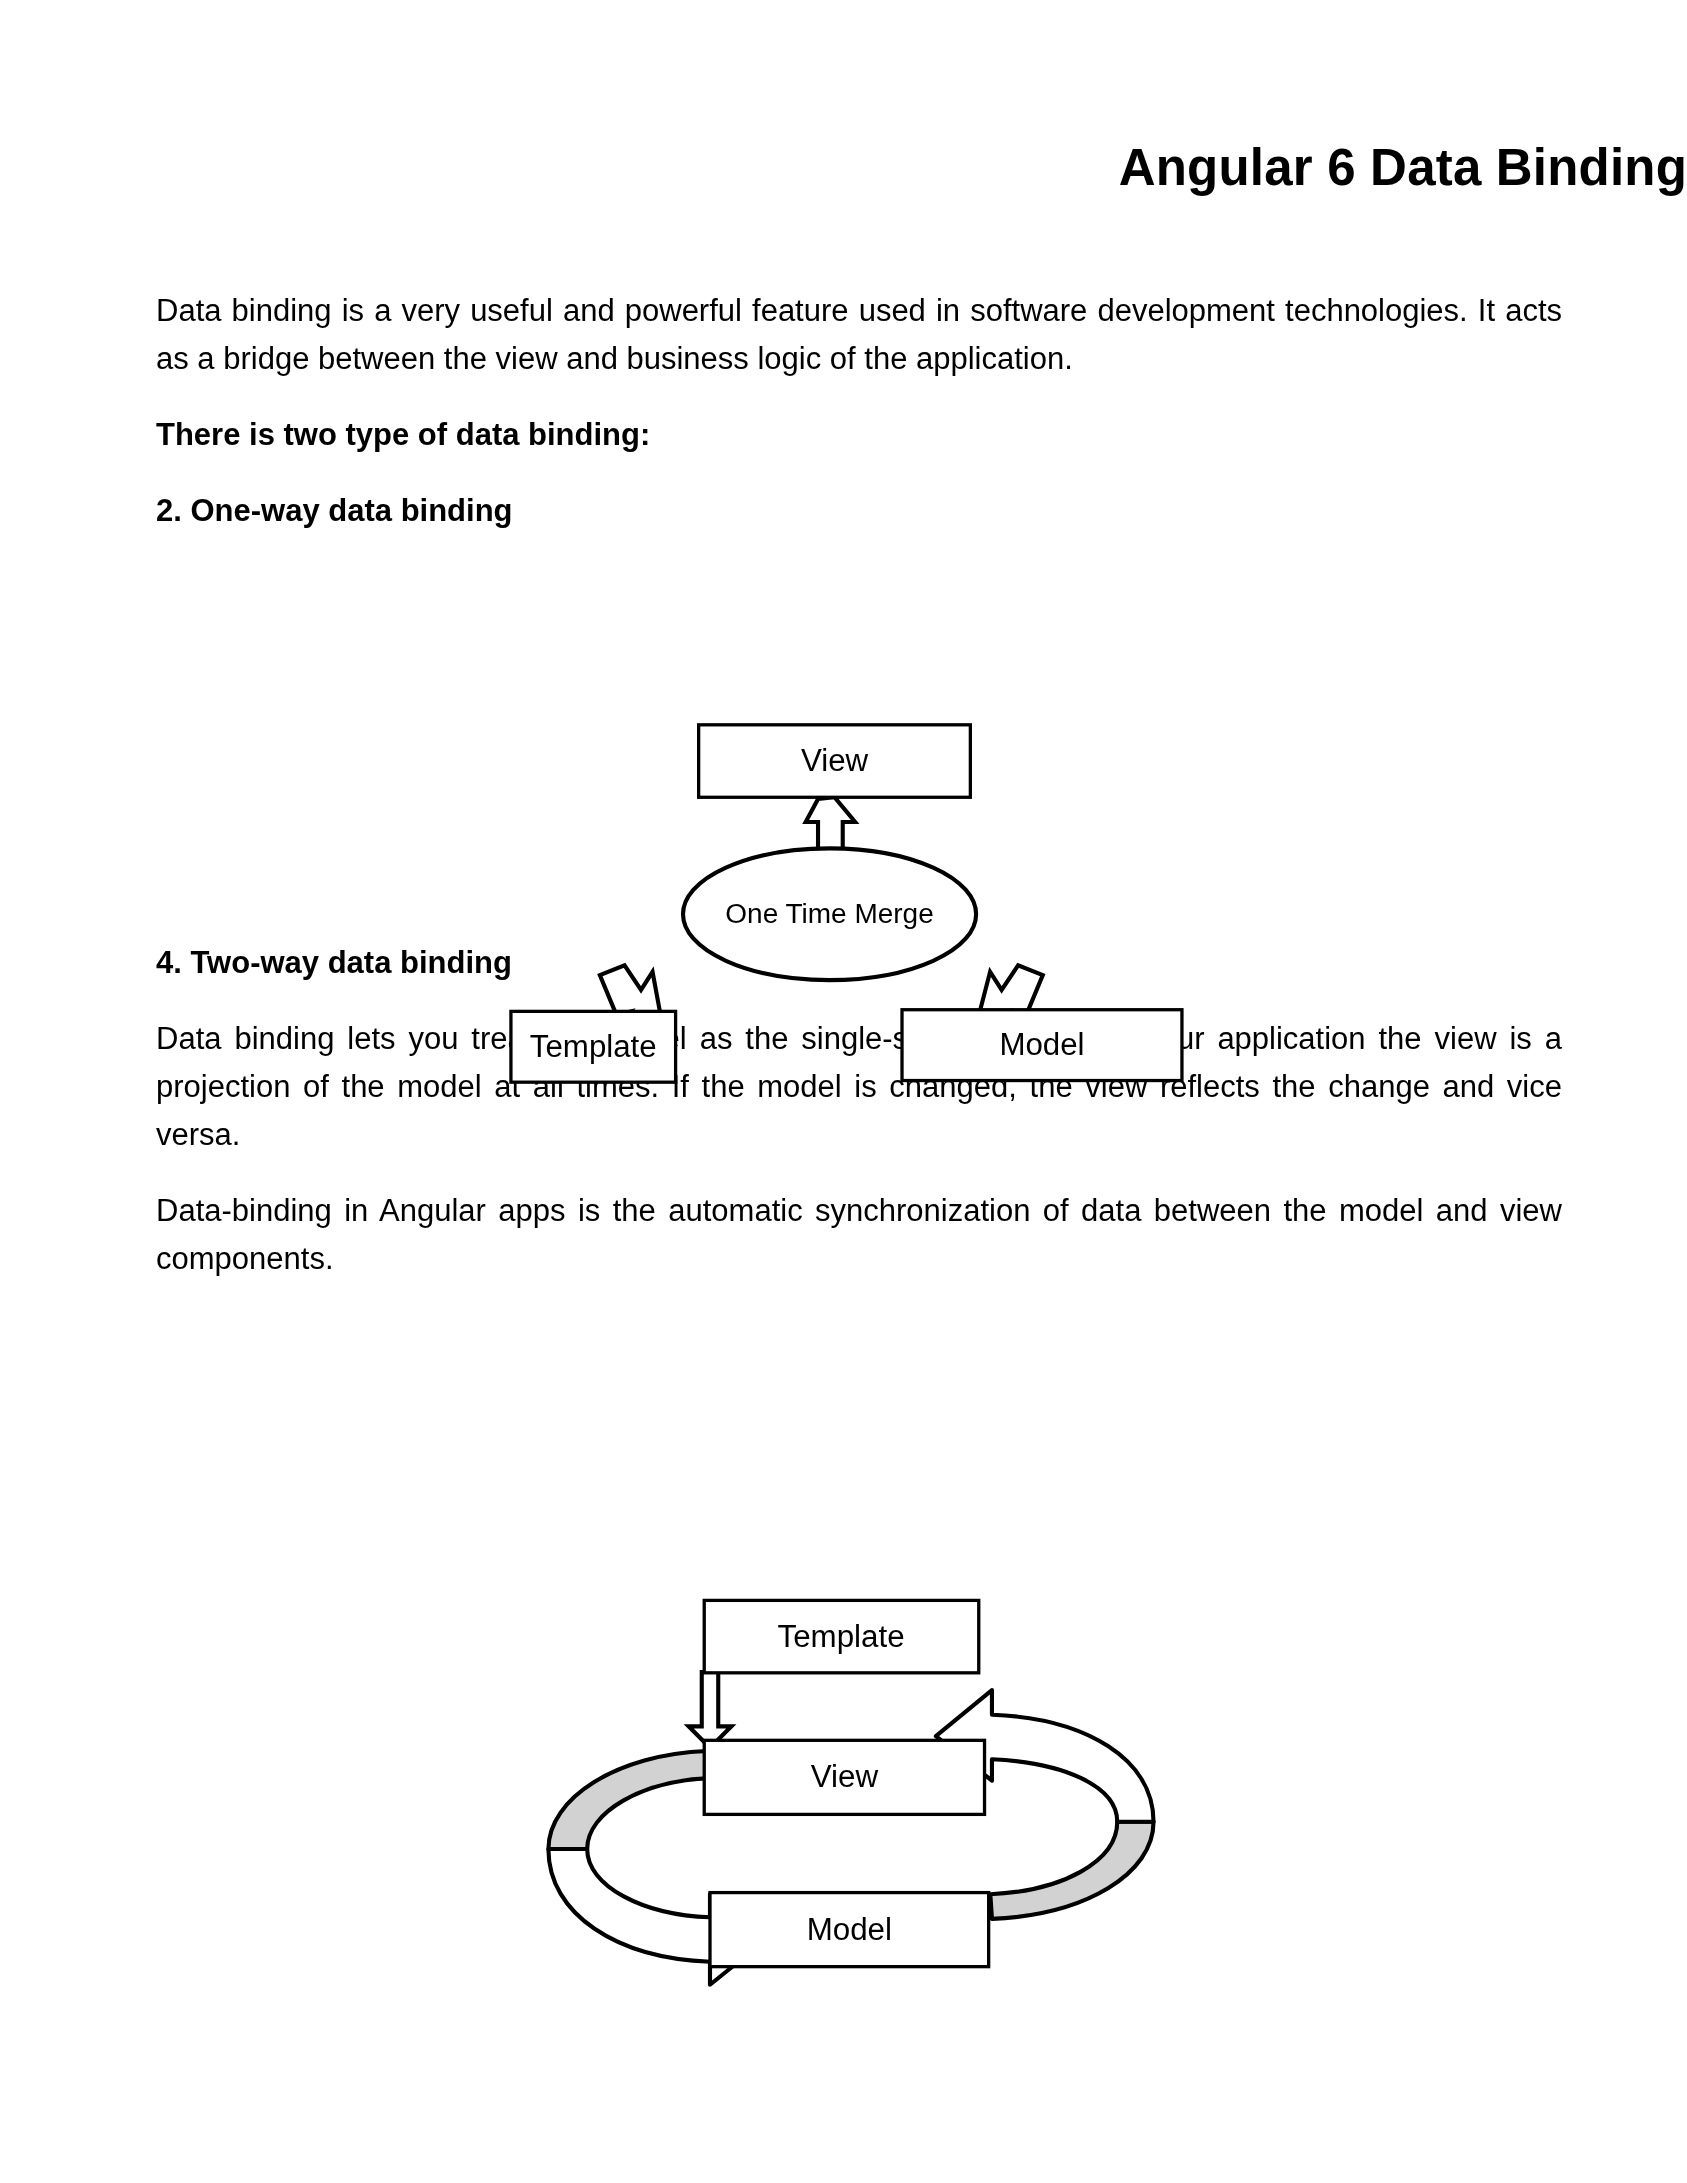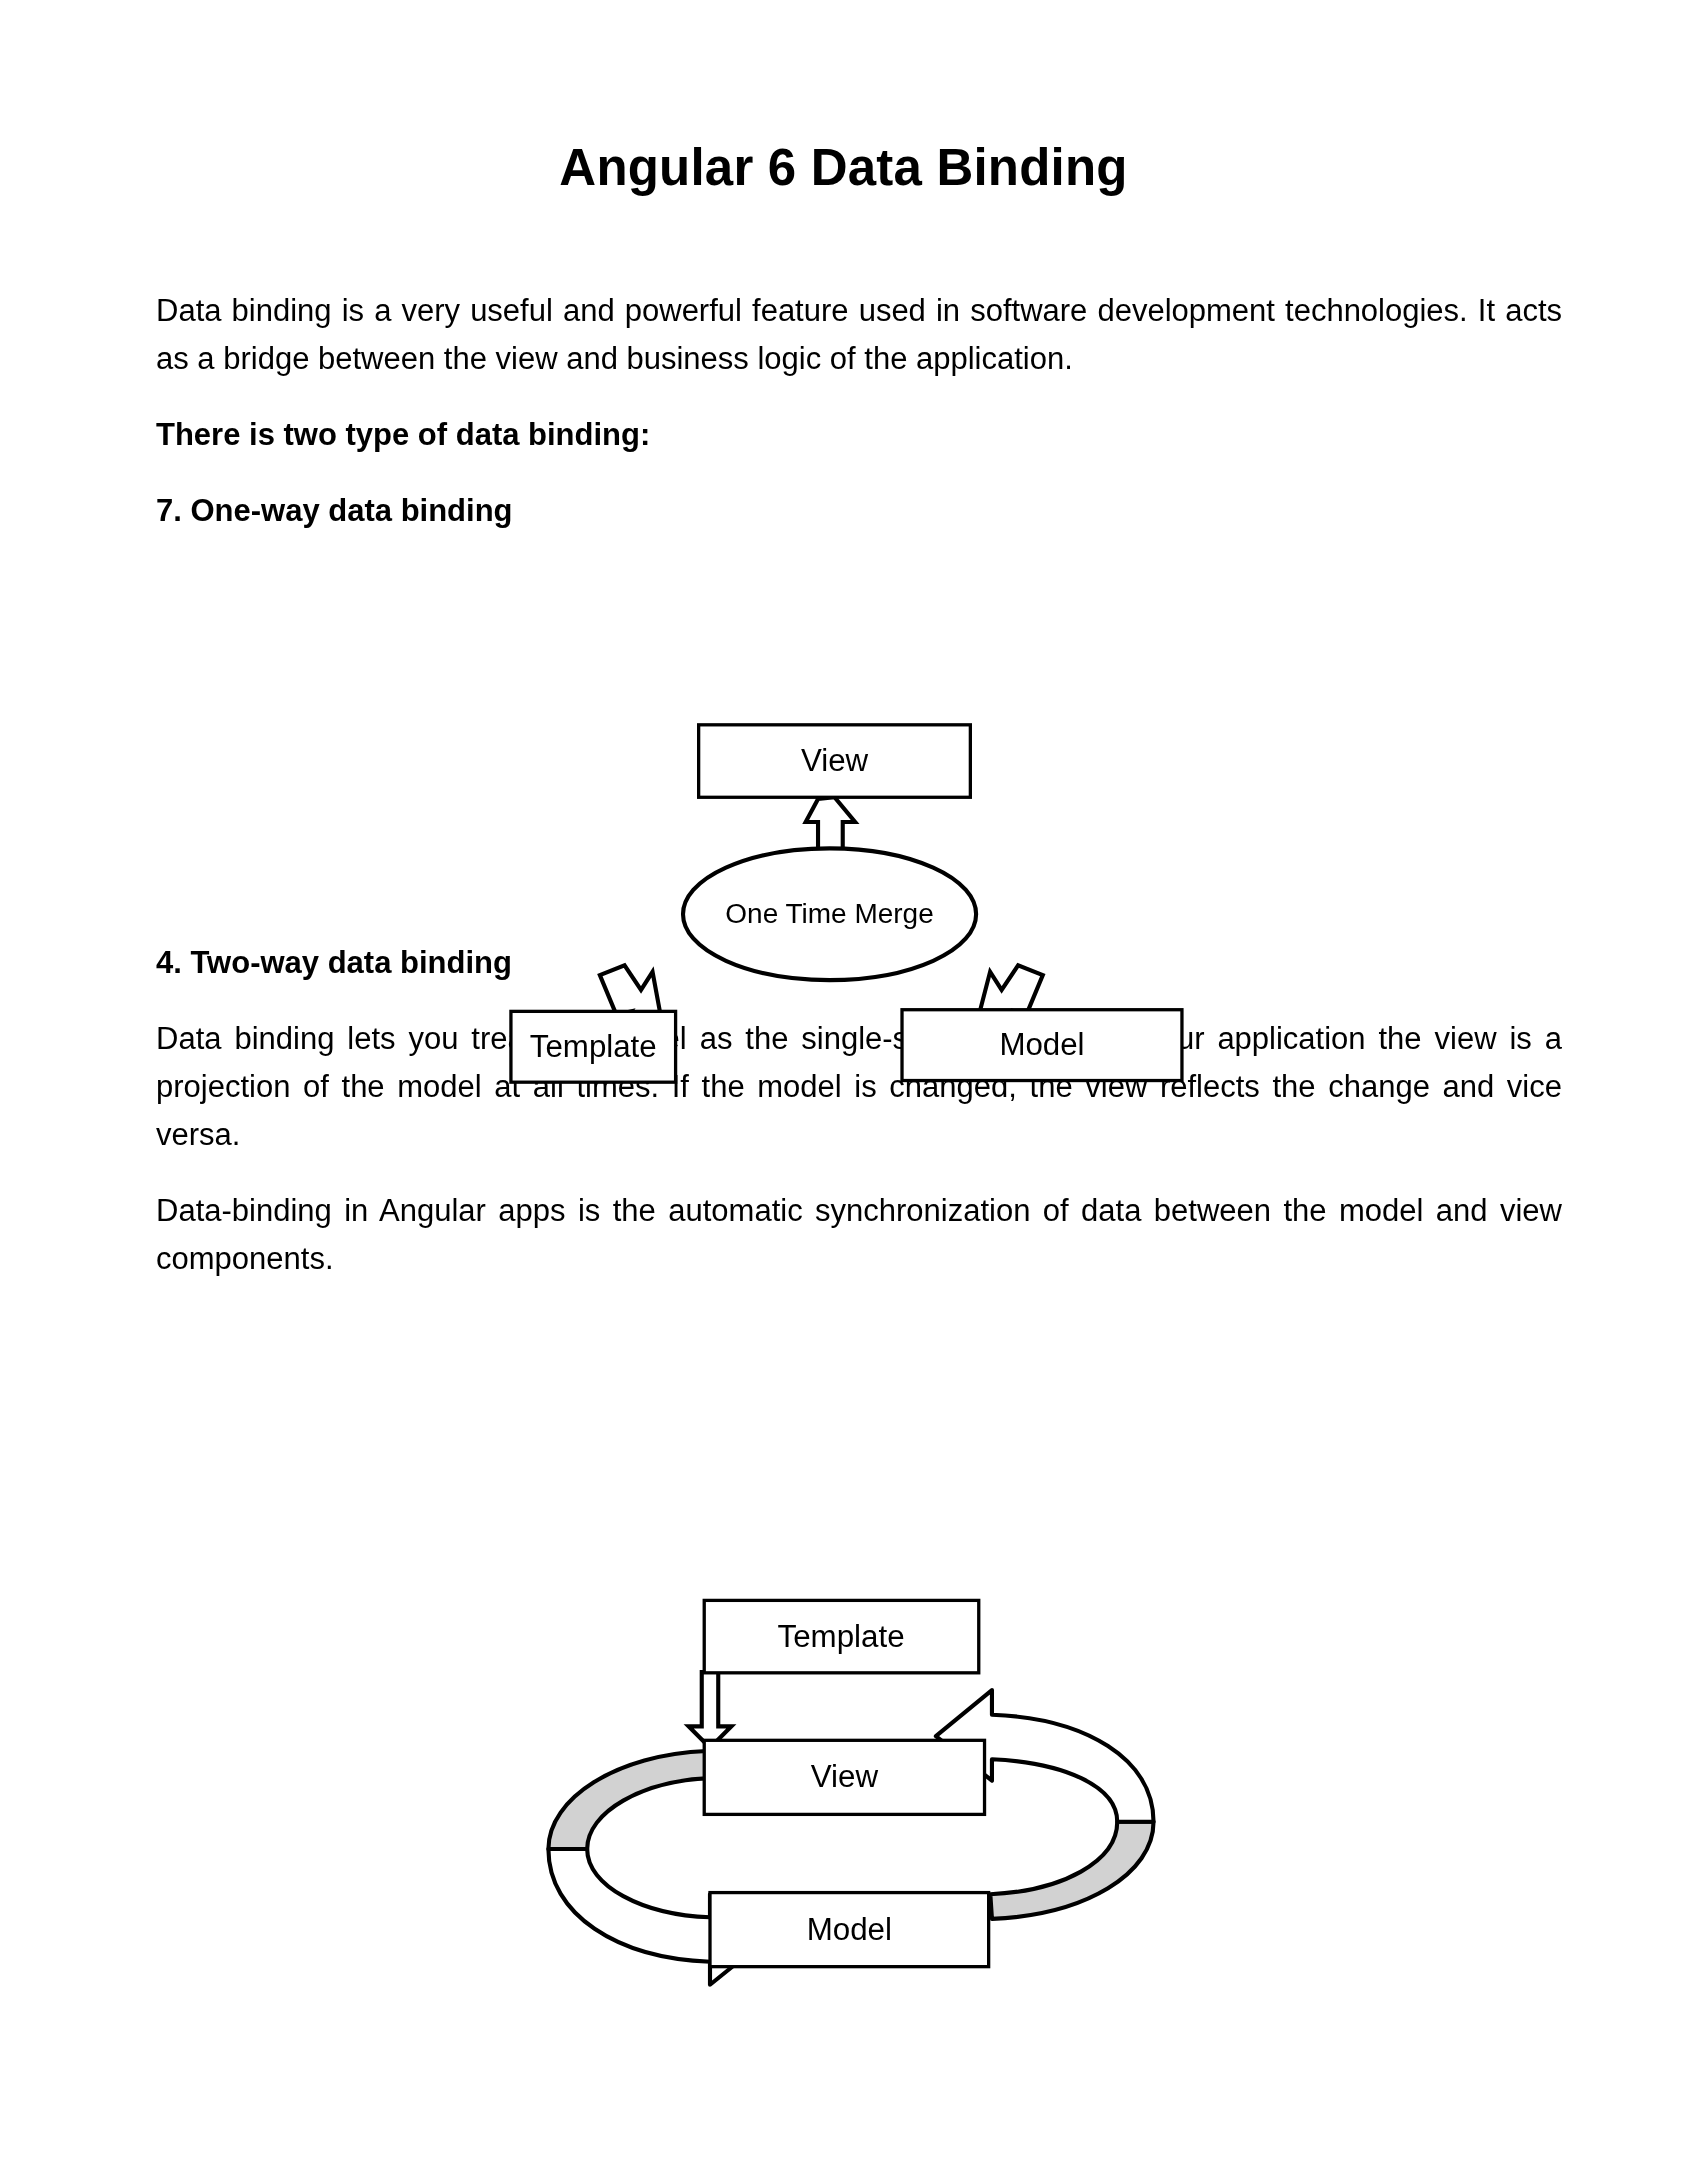--- a/index.html
+++ b/index.html
@@ -18,21 +18,21 @@
     height: 2183px;
     background: #ffffff;
     overflow: hidden;
     box-sizing: border-box;
   }
   .doc-title {
     position: absolute;
     left: 0;
     top: 105px;
     width: 1687px;
-    text-align: center;
+    text-align: right;
     font-size: 51px;
     font-weight: bold;
     letter-spacing: 0.2px;
     line-height: 1.15;
   }
   .content {
     position: absolute;
     left: 136px;
     top: 287px;
     width: 1406px;
@@ -118,21 +118,21 @@
 <div class="page">
 
   <h1 class="doc-title">Angular 6 Data Binding</h1>
 
   <div class="content">
 
     <p class="body-par">Data binding is a very useful and powerful feature used in software development technologies. It acts as a bridge between the view and business logic of the application.</p>
 
     <p class="heading-par">There is two type of data binding:</p>
 
-    <p class="heading-par">7. One-way data binding</p>
+    <p class="heading-par">2. One-way data binding</p>
 
 
     <div style="height:376px"></div>
 
     <p class="heading-par">4. Two-way data binding</p>
 
     <p class="body-par">Data binding lets you treat the model as the single-source-of-truth in your application the view is a projection of the model at all times. If the model is changed, the view reflects the change and vice versa.</p>
 
     <p class="body-par">Data-binding in Angular apps is the automatic synchronization of data between the model and view components.</p>
 

